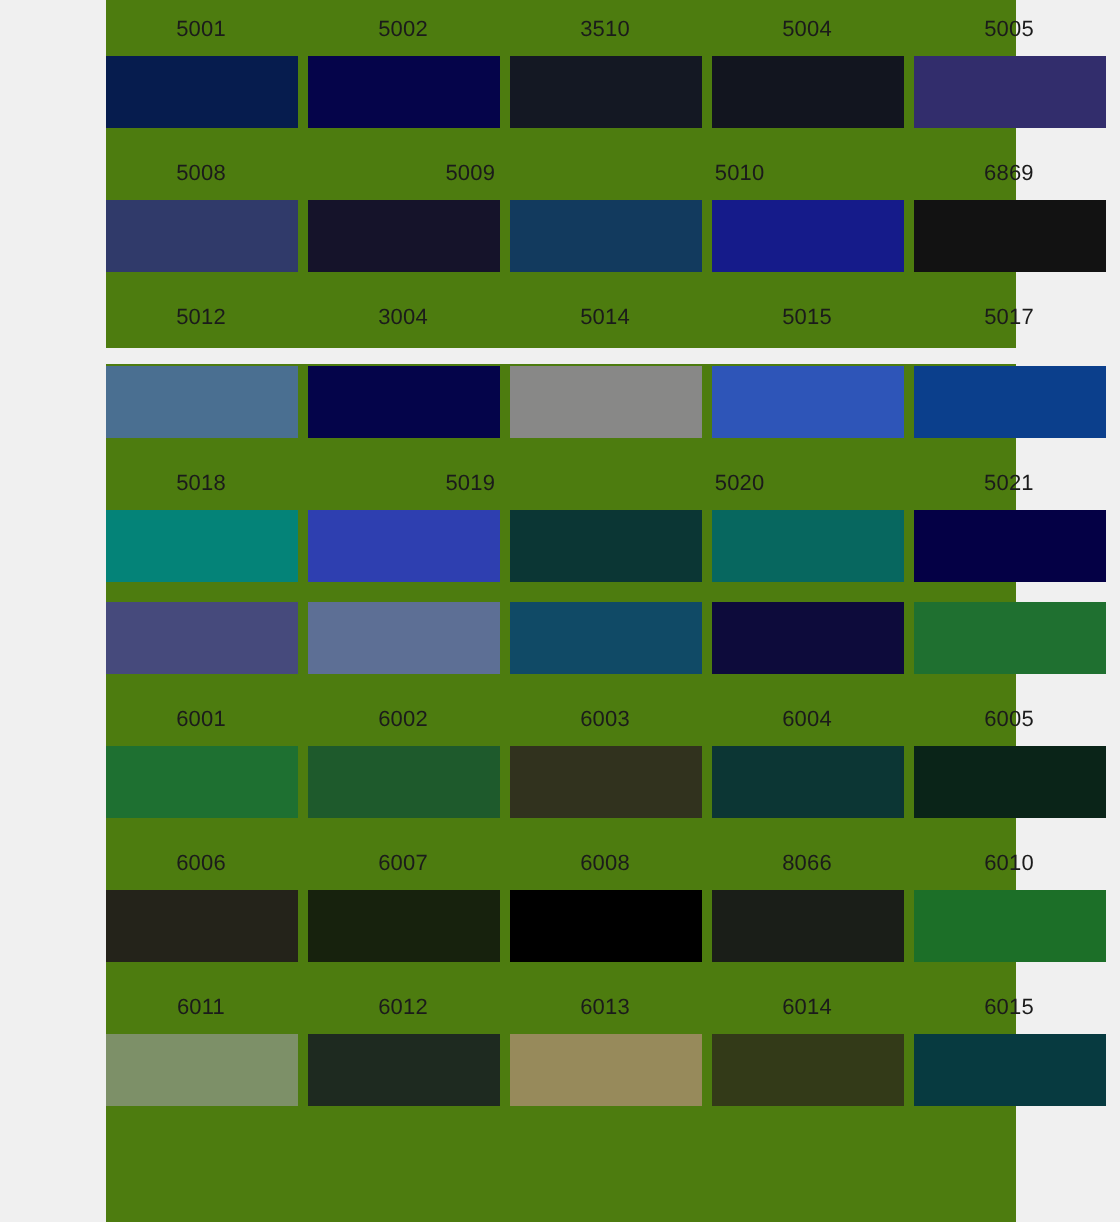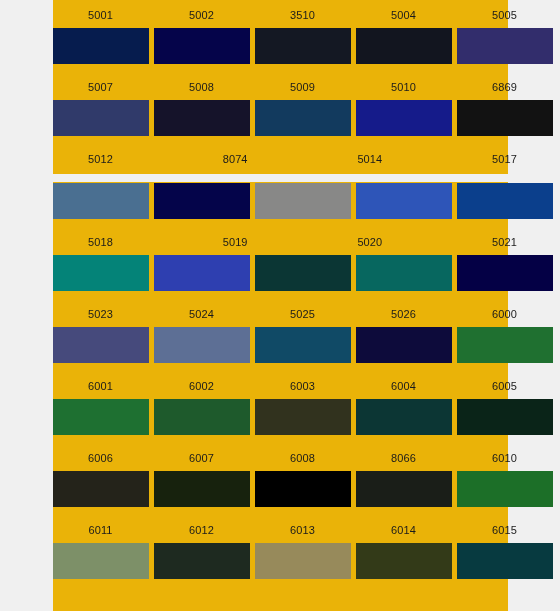--- a/index.html
+++ b/index.html
@@ -18,21 +18,21 @@
 
   #palette-root {
     width: 560px;
     height: 611px;
     position: relative;
     background: #f0f0f0;
   }
 
   
   .panel {
-    background: #eab308;
+    background: #4d7c0f;
     width: 455px;
     margin: 0 auto;
     position: relative;
   }
   .panel-top {
     height: 174px;
     padding-top: 2px;
   }
   .gutter {
     height: 8px;
@@ -127,23 +127,20 @@
         <div class="cell">
           <div class="swatch-chip" style="background: rgb(18, 21, 31);"></div>
         </div>
         <div class="cell">
           <div class="swatch-chip" style="background: rgb(50, 45, 108);"></div>
         </div>
       </div>
     <div class="row-gap-sm"></div>
     <div class="swatch-row label-row">
         <div class="cell">
-          <span class="swatch-label">5007</span>
-        </div>
-        <div class="cell">
           <span class="swatch-label">5008</span>
         </div>
         <div class="cell">
           <span class="swatch-label">5009</span>
         </div>
         <div class="cell">
           <span class="swatch-label">5010</span>
         </div>
         <div class="cell">
           <span class="swatch-label">6869</span>
@@ -165,26 +162,29 @@
         <div class="cell">
           <div class="swatch-chip" style="background: rgb(18, 18, 18);"></div>
         </div>
       </div>
     <div class="row-gap-sm"></div>
     <div class="swatch-row label-row">
         <div class="cell">
           <span class="swatch-label">5012</span>
         </div>
         <div class="cell">
-          <span class="swatch-label">8074</span>
+          <span class="swatch-label">3004</span>
         </div>
         <div class="cell">
           <span class="swatch-label">5014</span>
         </div>
         <div class="cell">
+          <span class="swatch-label">5015</span>
+        </div>
+        <div class="cell">
           <span class="swatch-label">5017</span>
         </div>
       </div>
   </div>
 
   <div class="gutter"></div>
 
   <div class="panel panel-bottom">
     <div class="swatch-row color-row">
         <div class="cell">
@@ -229,37 +229,20 @@
           <div class="swatch-chip" style="background: rgb(11, 54, 52);"></div>
         </div>
         <div class="cell">
           <div class="swatch-chip" style="background: rgb(7, 103, 95);"></div>
         </div>
         <div class="cell">
           <div class="swatch-chip" style="background: rgb(4, 0, 69);"></div>
         </div>
       </div>
     <div class="row-gap-md"></div>
-    <div class="swatch-row label-row">
-        <div class="cell">
-          <span class="swatch-label">5023</span>
-        </div>
-        <div class="cell">
-          <span class="swatch-label">5024</span>
-        </div>
-        <div class="cell">
-          <span class="swatch-label">5025</span>
-        </div>
-        <div class="cell">
-          <span class="swatch-label">5026</span>
-        </div>
-        <div class="cell">
-          <span class="swatch-label">6000</span>
-        </div>
-      </div>
     <div class="swatch-row color-row">
         <div class="cell">
           <div class="swatch-chip" style="background: rgb(70, 74, 124);"></div>
         </div>
         <div class="cell">
           <div class="swatch-chip" style="background: rgb(93, 111, 149);"></div>
         </div>
         <div class="cell">
           <div class="swatch-chip" style="background: rgb(16, 74, 102);"></div>
         </div>

